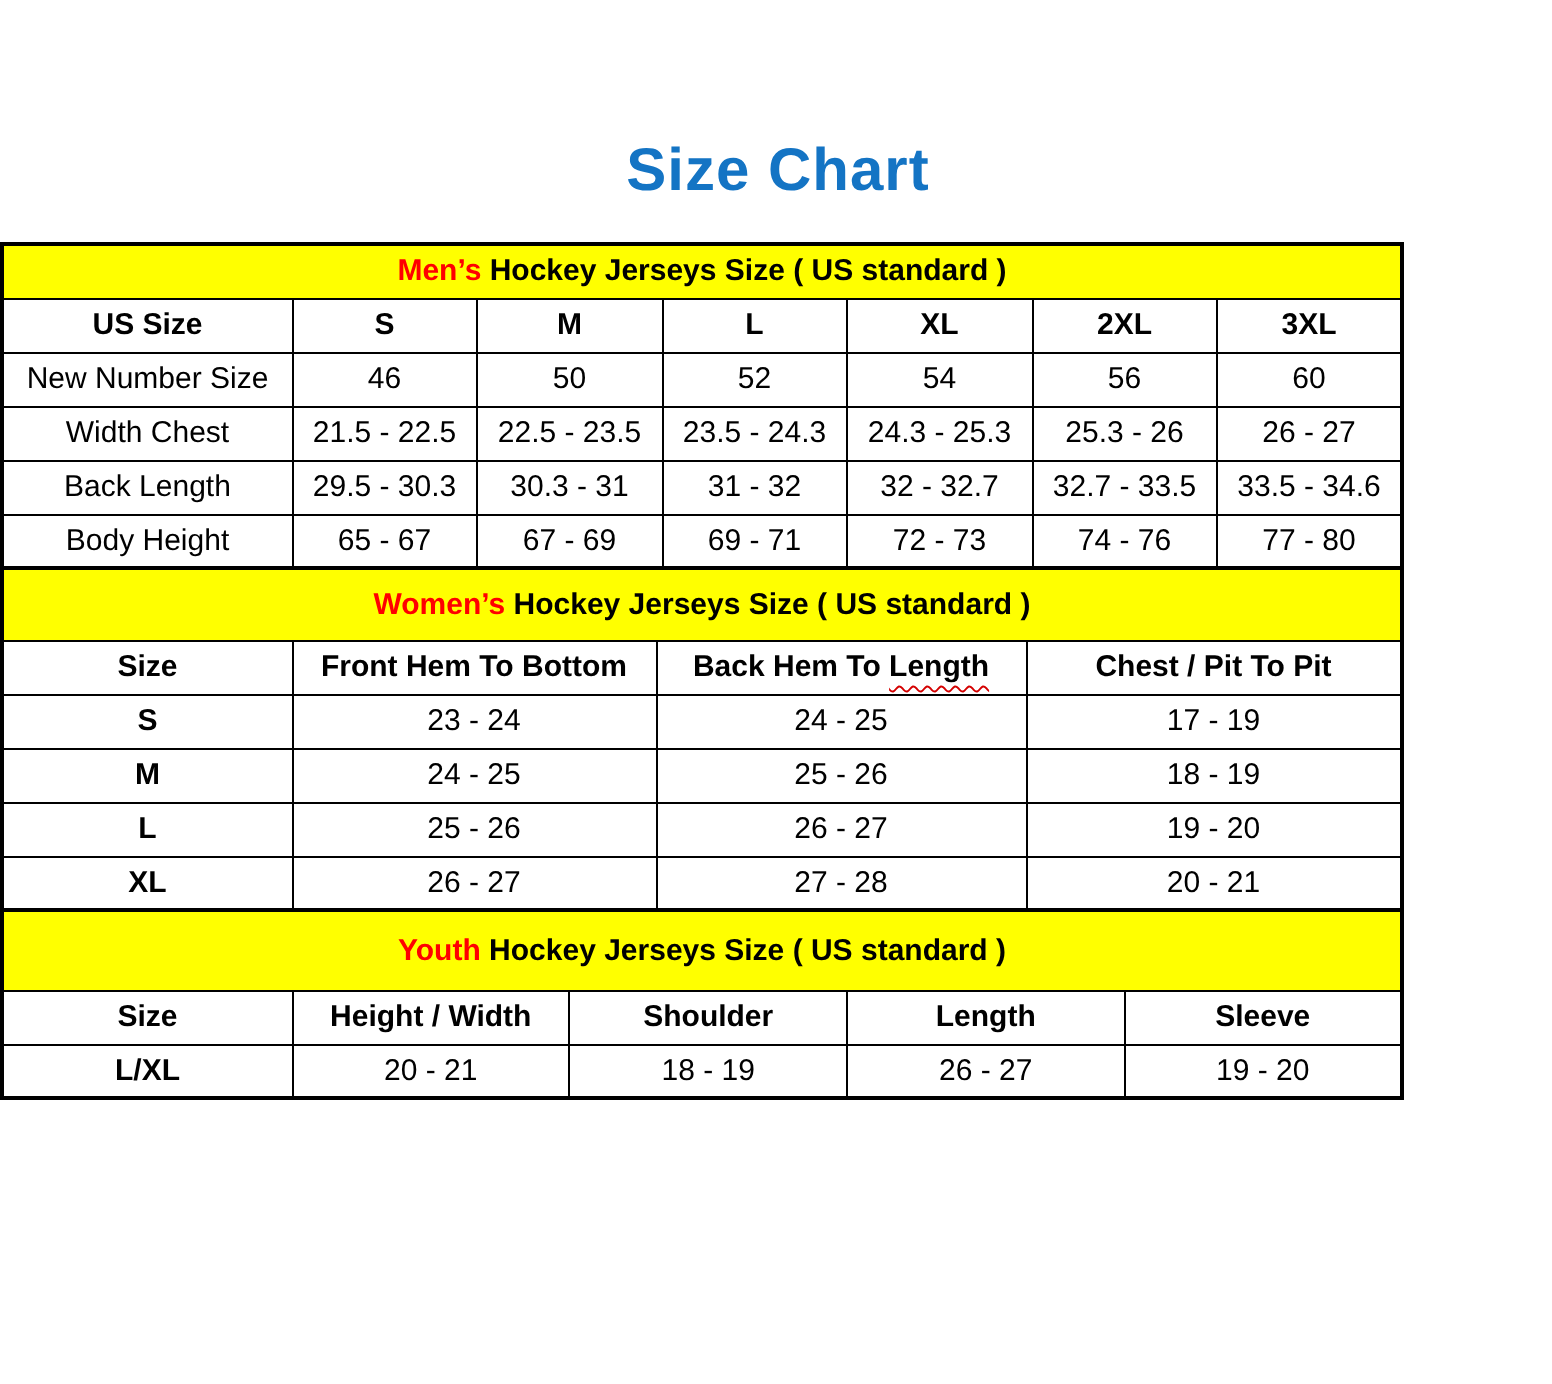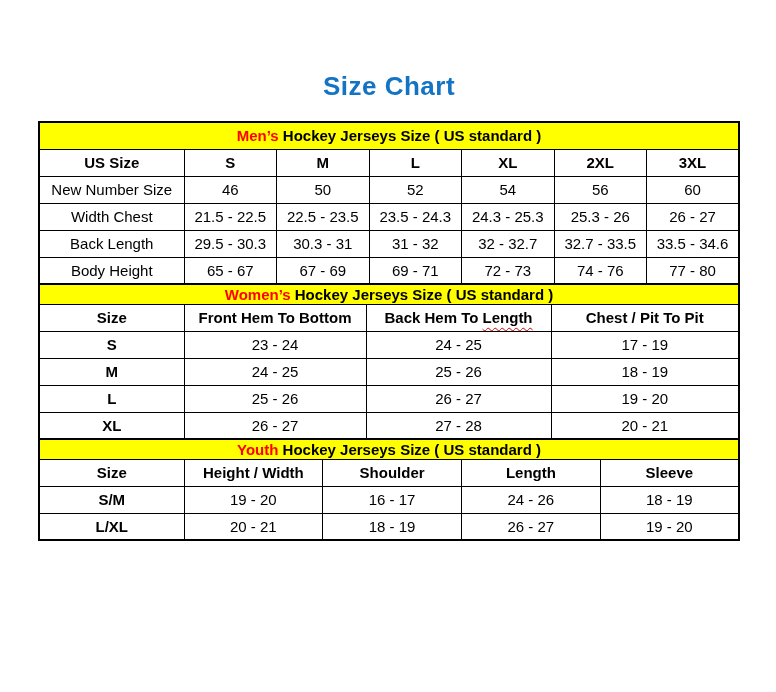--- a/index.html
+++ b/index.html
@@ -9,27 +9,27 @@
     background: #ffffff;
     font-family: "Liberation Sans", sans-serif;
     color: #000000;
     overflow: hidden;
   }
   .page { width: 776px; height: 692px; }
   .page-title {
     margin: 66px 0 15px 38px;
     width: 702px;
     text-align: center;
-    font-size: 26px;
+    font-size: 30px;
     line-height: 40px;
     font-weight: bold;
     color: var(--title-blue, #1474c4);
     letter-spacing: 0.5px;
   }
-  .tables-wrap { margin-left: 38px; width: 702px; }
+  .tables-wrap { width: 702px; }
   table.size-table {
     border-collapse: collapse;
     table-layout: fixed;
     width: 702px;
     border: 2px solid #000;
   }
   table.size-table + table.size-table { margin-top: -2px; }
   .size-table td, .size-table th {
     border: 1px solid #000;
     text-align: center;
@@ -40,22 +40,22 @@
     white-space: nowrap;
     overflow: hidden;
   }
   .size-table th { font-weight: bold; }
   .banner-cell {
     background: var(--banner-yellow, #ffff00);
     font-weight: bold;
     font-size: 17px;
     height: 39px;
   }
-  .womens .banner-cell { height: 20px; }
-  .youth  .banner-cell { height: 20px; }
+  .womens .banner-cell { height: 36px; }
+  .youth  .banner-cell { height: 40px; }
   .banner-accent { color: var(--accent-red, #ff0000); }
   .womens td.row-label, .youth td.row-label { font-weight: bold; }
   .misspelled {
     text-decoration: underline;
     text-decoration-style: wavy;
     text-decoration-color: #d40000;
     text-decoration-thickness: 1px;
     text-underline-offset: 4px;
   }
   
@@ -183,27 +183,20 @@
           <td class="banner-cell" colspan="5"><span class="banner-accent">Youth</span><span class="banner-rest"> Hockey Jerseys Size ( US standard )</span></td>
         </tr>
       <tr>
             <th>Size</th>
             <th>Height / Width</th>
             <th>Shoulder</th>
             <th>Length</th>
             <th>Sleeve</th>
           </tr>
           <tr>
-            <td class="row-label">S/M</td>
-            <td>19 - 20</td>
-            <td>16 - 17</td>
-            <td>24 - 26</td>
-            <td>18 - 19</td>
-          </tr>
-          <tr>
             <td class="row-label">L/XL</td>
             <td>20 - 21</td>
             <td>18 - 19</td>
             <td>26 - 27</td>
             <td>19 - 20</td>
           </tr>
         </tbody>
     </table>
 
   </div>

